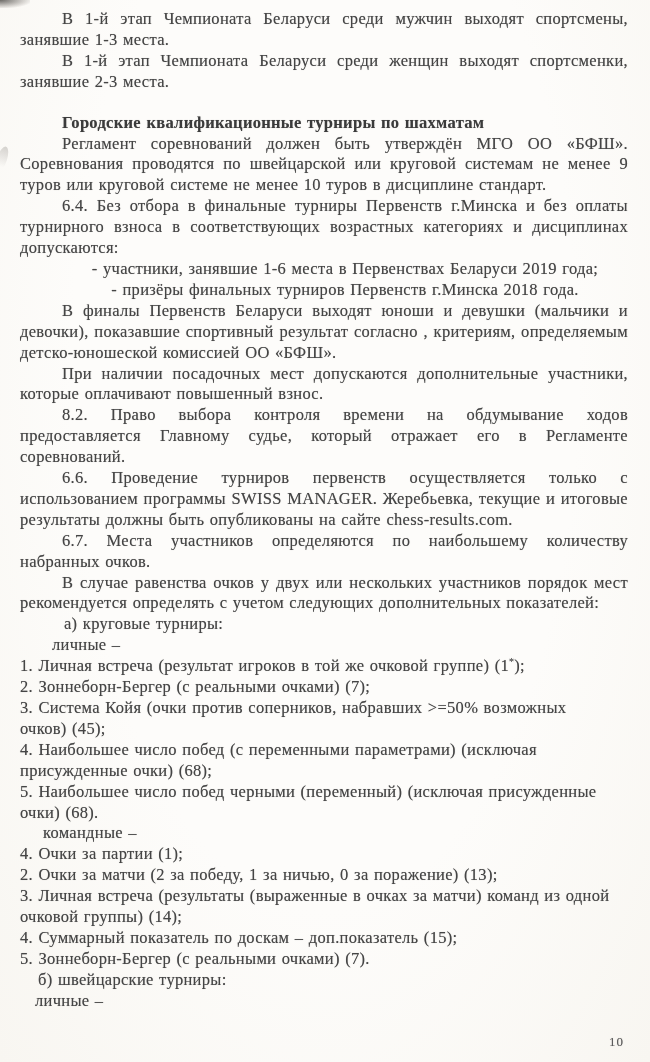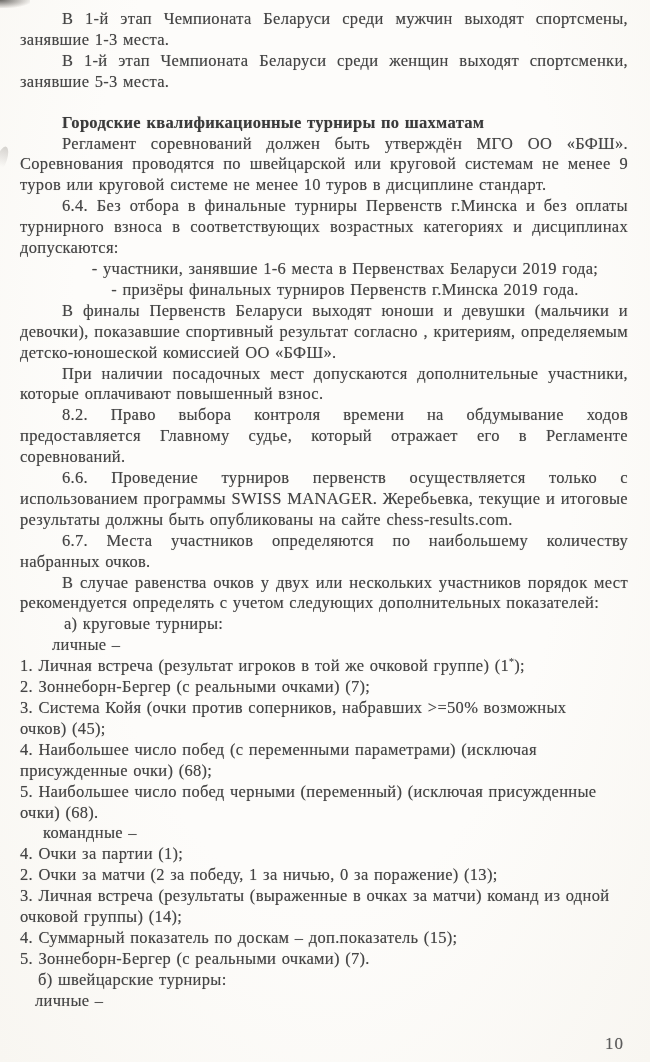--- a/index.html
+++ b/index.html
@@ -30,21 +30,21 @@
   .wide{word-spacing:7px;}
   .tight{letter-spacing:0;word-spacing:0.4px;}
   .lbl-a{padding-left:44px;}
   .lbl-sub1{padding-left:32px;}
   .lbl-sub2{padding-left:23px;}
   .lbl-b{padding-left:18px;}
   .lbl-b2{padding-left:15px;}
   sup{font-size:10px;line-height:0;}
   .pageno{
     position:absolute;right:26px;top:1034px;
-    font-size:17px;letter-spacing:1px;color:#5c5c5c;
+    font-size:13px;letter-spacing:1px;color:#5c5c5c;
     font-family:"Liberation Serif","DejaVu Serif",serif;
     text-shadow:0 0 0.7px rgba(80,80,80,0.5);
   }
   .smudge-corner{
     position:absolute;left:0;top:0;width:30px;height:8px;
     background:radial-gradient(ellipse at 0 0, rgba(60,58,55,0.75), rgba(120,115,110,0.3) 55%, rgba(0,0,0,0) 78%);
   }
   .smudge-left{
     position:absolute;left:-3px;top:146px;width:10px;height:26px;
     transform:rotate(18deg);border-radius:50%;
@@ -53,30 +53,30 @@
 </style>
 </head>
 <body>
 
 <div class="sheet">
 
   <div class="smudge-corner"></div>
   <div class="smudge-left"></div>
 
   <p class="para">В 1-й этап Чемпионата Беларуси среди мужчин выходят спортсмены, занявшие 1-3 места.</p>
-  <p class="para">В 1-й этап Чемпионата Беларуси среди женщин выходят спортсменки, занявшие 5-3 места.</p>
+  <p class="para">В 1-й этап Чемпионата Беларуси среди женщин выходят спортсменки, занявшие 2-3 места.</p>
 
   <div class="gap"></div>
 
   <p class="heading">Городские квалификационные турниры по шахматам</p>
 
   <p class="para">Регламент соревнований должен быть утверждён МГО ОО «БФШ». Соревнования проводятся по швейцарской или круговой системам не менее 9 туров или круговой системе не менее 10 туров в дисциплине стандарт.</p>
   <p class="para">6.4. Без отбора в финальные турниры Первенств г.Минска и без оплаты турнирного взноса в соответствующих возрастных категориях и дисциплинах допускаются:</p>
   <p class="dash">- участники, занявшие 1-6 места в Первенствах Беларуси 2019 года;</p>
-  <p class="dash">- призёры финальных турниров Первенств г.Минска 2019 года.</p>
+  <p class="dash">- призёры финальных турниров Первенств г.Минска 2018 года.</p>
   <p class="para">В финалы Первенств Беларуси выходят юноши и девушки (мальчики и девочки), показавшие спортивный результат согласно , критериям, определяемым детско-юношеской комиссией ОО «БФШ».</p>
   <p class="para">При наличии посадочных мест допускаются дополнительные участники, которые оплачивают повышенный взнос.</p>
   <p class="para">8.2. Право выбора контроля времени на обдумывание ходов предоставляется Главному судье, который отражает его в Регламенте соревнований.</p>
   <p class="para">6.6. Проведение турниров первенств осуществляется только с использованием программы SWISS MANAGER. Жеребьевка, текущие и итоговые результаты должны быть опубликованы на сайте chess-results.com.</p>
   <p class="para">6.7. Места участников определяются по наибольшему количеству набранных очков.</p>
   <p class="para">В случае равенства очков у двух или нескольких участников порядок мест рекомендуется определять с учетом следующих дополнительных показателей:</p>
 
   <p class="lbl-a">а) круговые турниры:</p>
   <p class="lbl-sub1">личные –</p>
 

